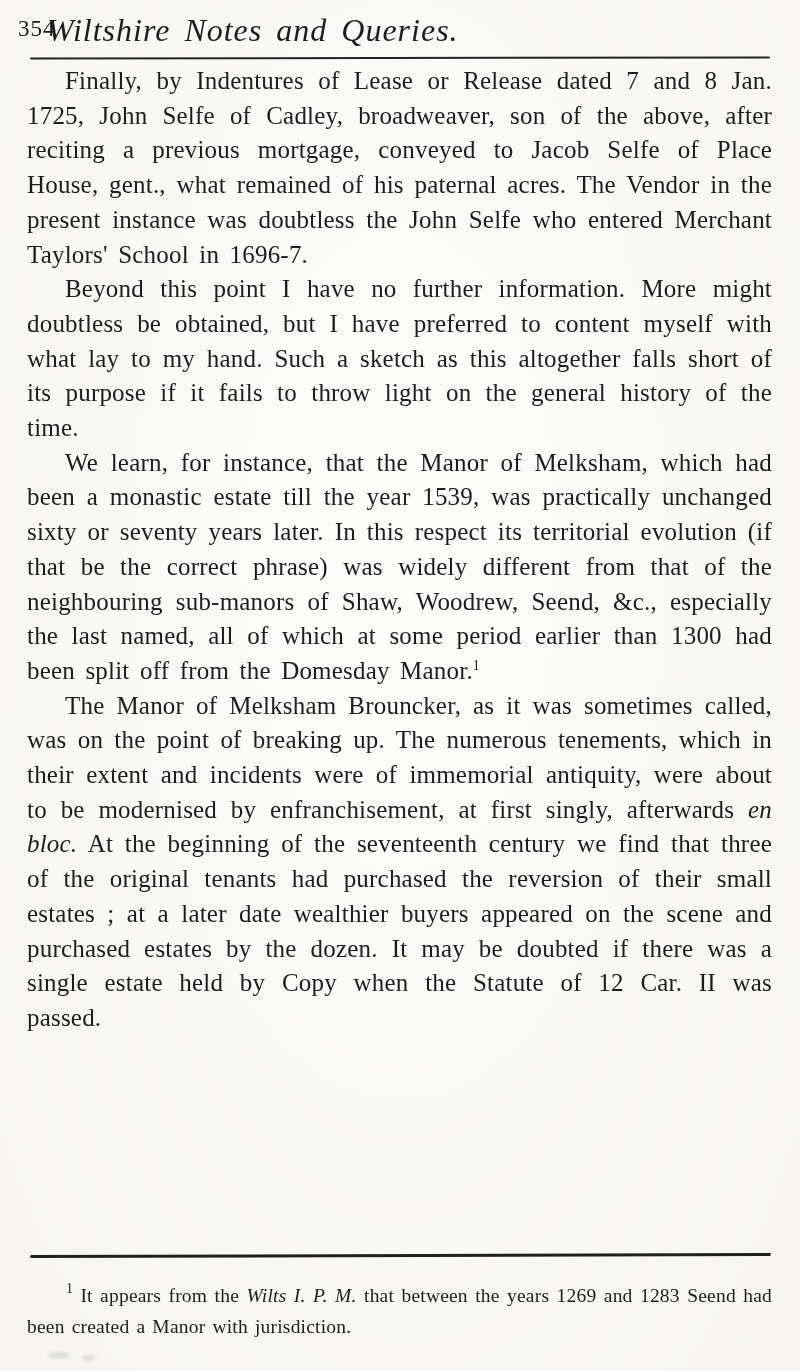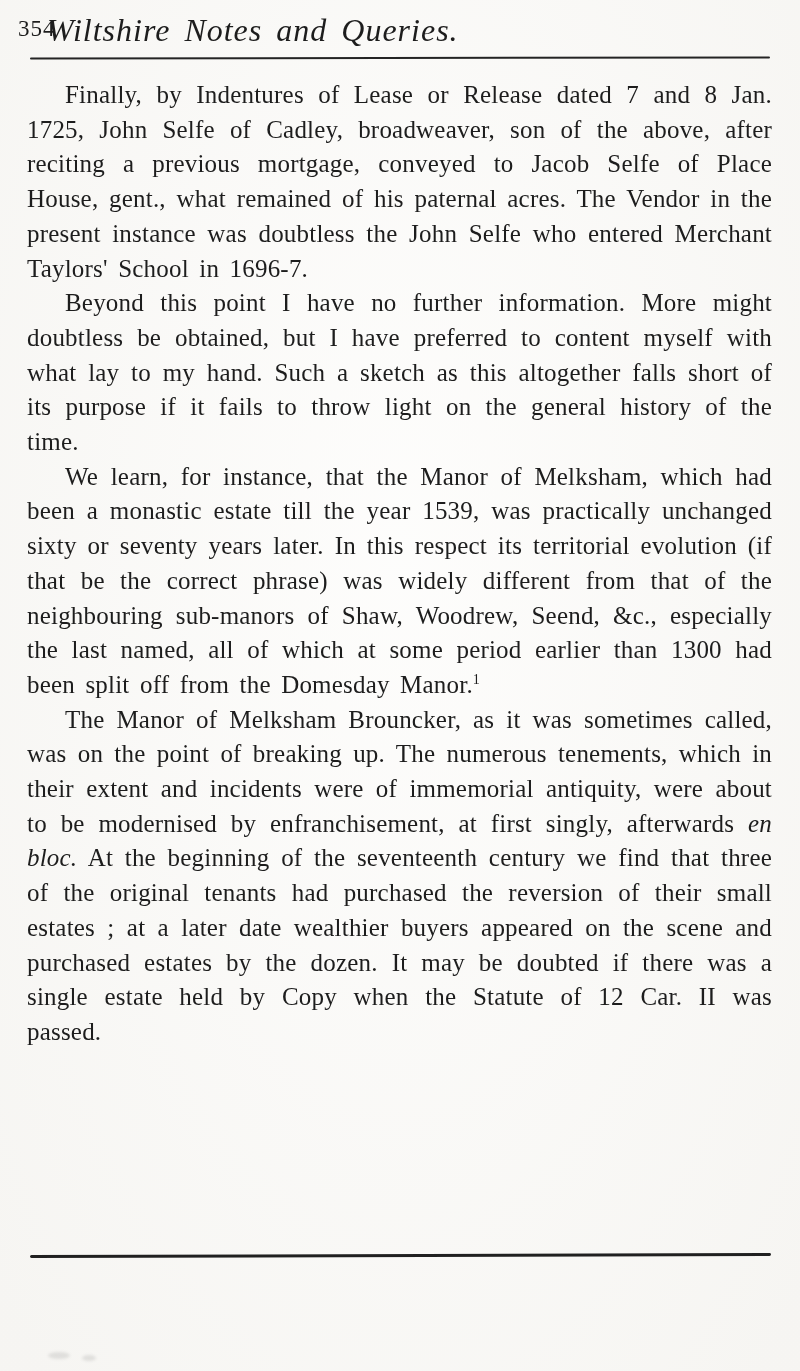--- a/index.html
+++ b/index.html
@@ -48,21 +48,21 @@
     padding-left: 20px;
   }
   .header-rule {
     height: 2px;
     background: #242424;
     margin: 5px 2px 0 3px;
     border-radius: 1px;
     transform: rotate(-0.08deg);
   }
   .body-text {
-    margin-top: 19px;
+    margin-top: 5px;
     max-height: 1168px;
     overflow: hidden;
   }
   .body-text p {
     margin: 0;
     font-size: 25px;
     line-height: 34.7px;
     text-align: justify;
     text-indent: 38px;
     letter-spacing: 0.2px;
@@ -129,17 +129,18 @@
 
     <p><span>We learn, for instance, that the Manor of Melksham, which had been a monastic estate till the year 1539, was practically unchanged sixty or seventy years later. In this respect its territorial evolution (if that be the correct phrase) was widely different from that of the neighbouring sub-manors of Shaw, Woodrew, Seend, &amp;c., especially the last named, all of which at some period earlier than 1300 had been split off from the Domesday Manor.</span><sup class="fn-ref">1</sup></p>
 
     <p><span>The Manor of Melksham Brouncker, as it was sometimes called, was on the point of breaking up. The numerous tenements, which in their extent and incidents were of immemorial antiquity, were about to be modernised by enfranchisement, at first singly, afterwards </span><i>en bloc.</i><span> At the beginning of the seventeenth century we find that three of the original tenants had purchased the reversion of their small estates ; at a later date wealthier buyers appeared on the scene and purchased estates by the dozen. It may be doubted if there was a single estate held by Copy when the Statute of 12 Car. II was passed.</span></p>
 
 
   </main>
 
   <div class="footnote-rule"></div>
 
+  <footer class="footnote"><sup class="fn-ref">1</sup><span> It appears from the </span><i>Wilts I. P. M.</i><span> that between the years 1269 and 1283 Seend had been created a Manor with jurisdiction.</span></footer>
 
   <div class="smudge smudge-1"></div>
   <div class="smudge smudge-2"></div>
 
 </div>
 
 </body></html>

